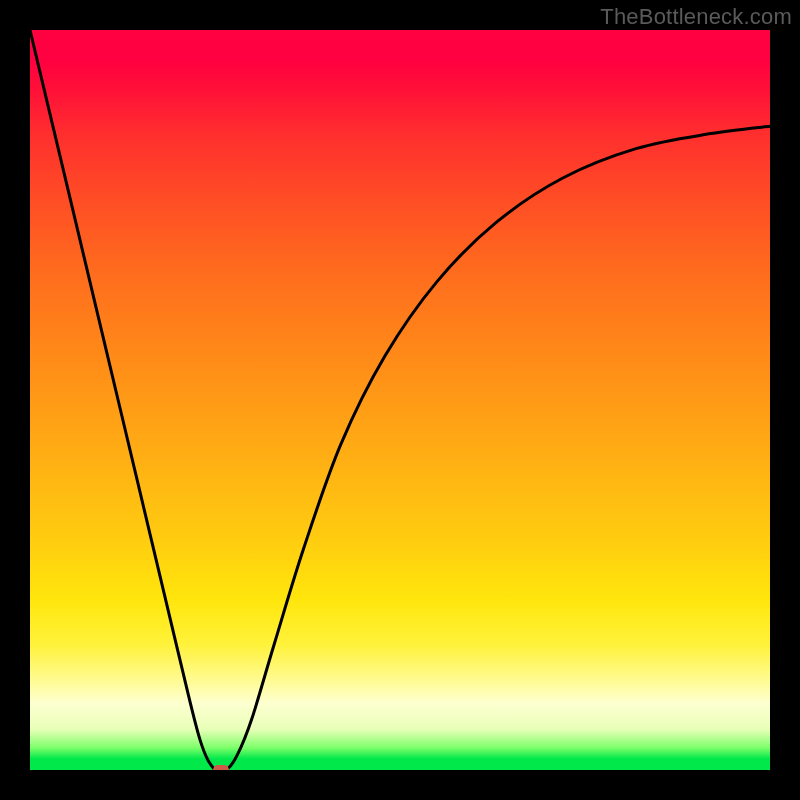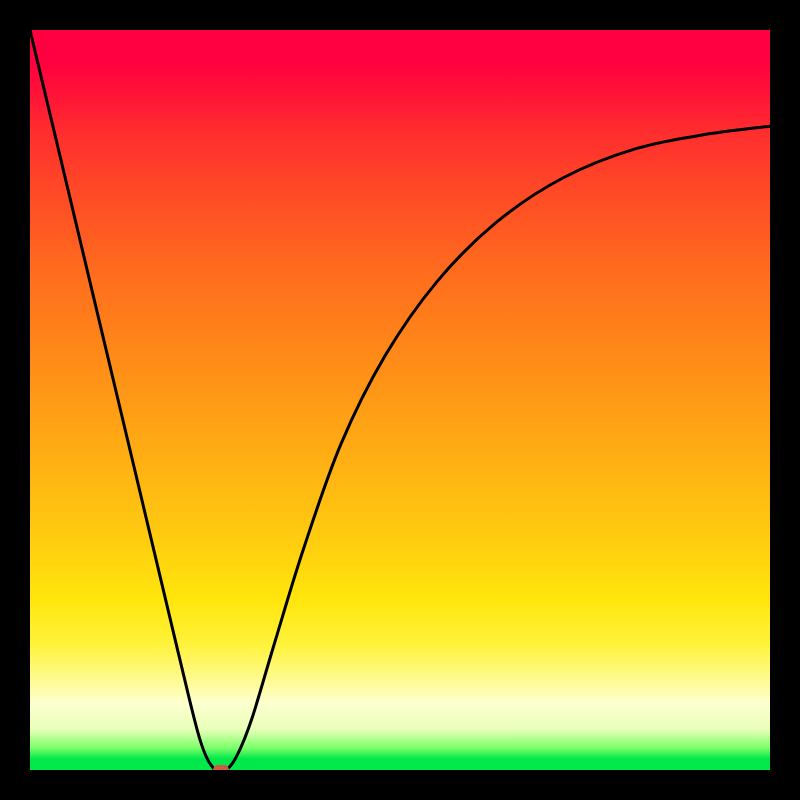--- a/index.html
+++ b/index.html
@@ -81,13 +81,14 @@
   <div class="plot-area">
     <div class="gradient-bg"></div>
 
     <svg class="curve" viewBox="0 0 740 740" preserveAspectRatio="none">
       <path id="curve-path" fill="none" stroke="#000000" stroke-width="3" stroke-linejoin="round" stroke-linecap="round" d="M 0,0 C 6.166666666666667,25.899999999999995 24.666666666666664,103.59999999999997 37,155.39999999999998 C 49.333333333333336,207.2 61.666666666666664,259 74,310.8 C 86.33333333333333,362.6 98.66666666666667,414.4 111,466.2 C 123.33333333333333,518 138.13333333333333,580.9 148,621.6 C 157.86666666666667,662.3000000000001 164.03333333333336,690.6666666666666 170.20000000000002,710.4 C 176.36666666666667,730.1333333333333 180.68333333333334,735.0666666666666 185,740 C 189.31666666666666,744.9333333333334 192.40000000000003,742.4666666666667 196.10000000000002,740 C 199.8,737.5333333333333 202.88333333333335,733.8333333333334 207.20000000000002,725.2 C 211.51666666666668,716.5666666666667 215.83333333333334,706.7 222,688.2 C 228.16666666666666,669.7 235.5666666666667,642.5666666666667 244.20000000000002,614.2 C 252.83333333333334,585.8333333333334 262.7,551.3 273.8,518 C 284.90000000000003,484.7 297.23333333333335,446.46666666666664 310.8,414.4 C 324.3666666666667,382.3333333333333 339.16666666666663,352.7333333333333 355.2,325.59999999999997 C 371.23333333333335,298.46666666666664 388.50000000000006,273.79999999999995 407.00000000000006,251.59999999999997 C 425.50000000000006,229.39999999999998 445.23333333333335,209.66666666666663 466.2,192.39999999999998 C 487.16666666666663,175.13333333333333 509.3666666666666,160.33333333333334 532.8,148 C 556.2333333333332,135.66666666666666 582.1333333333332,125.79999999999997 606.8,118.39999999999998 C 631.4666666666667,110.99999999999999 658.6,107.30000000000001 680.8000000000001,103.60000000000002 C 703.0000000000001,99.90000000000003 730.1333333333333,97.43333333333338 740,96.20000000000005"></path>
     </svg>
 
     <div id="marker" class="marker" style="left: 190.92px; top: 740px; background: rgb(207, 90, 74);"></div>
   </div>
 
+  <div class="watermark">TheBottleneck.com</div>
 </div>
 
 </body></html>

